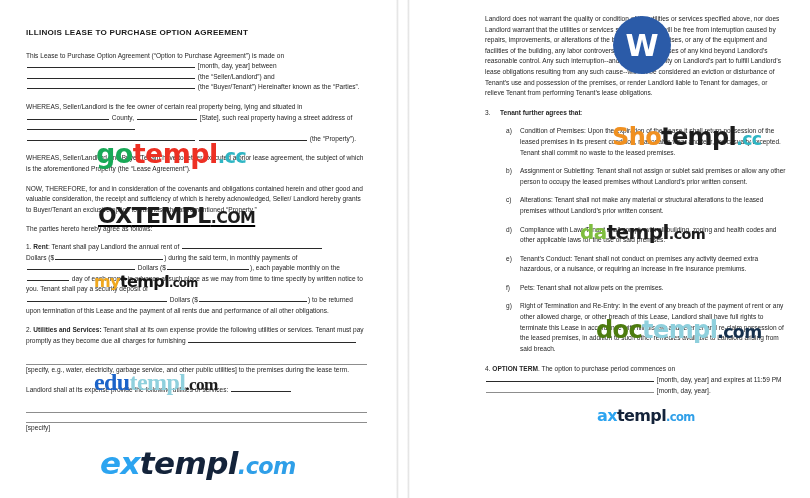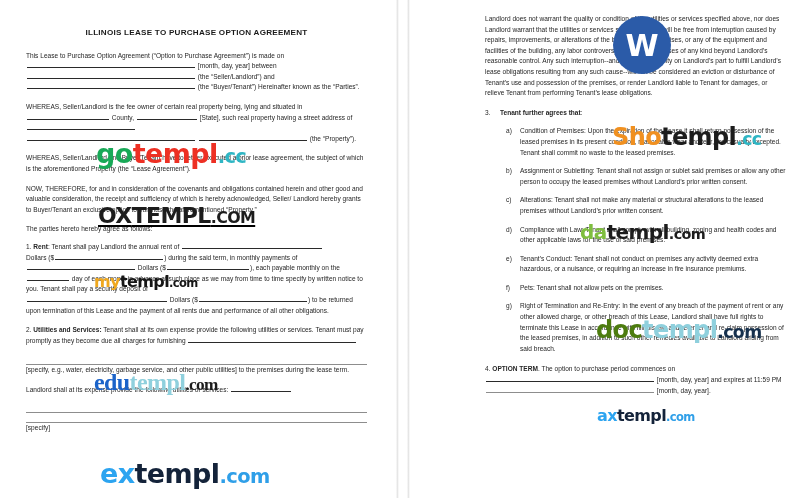--- a/index.html
+++ b/index.html
@@ -48,21 +48,21 @@
   }
   .gutter .edge.e1 { left: 3px; }
   .gutter .edge.e2 { left: 14px; }
   .page-right {
     width: 393px;
     height: 498px;
     padding: 14px 22px 0 68px;
   }
 
   .doc-title {
-    text-align: center;
+    text-align: left;
     font-size: 8.1px;
     font-weight: bold;
     letter-spacing: 0.25px;
     color: #1a1a1a;
     margin: 0 0 13px 0;
     line-height: 1.2;
   }
 
   p.para {
     font-size: 6.55px;
@@ -306,18 +306,18 @@
 
 <div class="badges">
   <div class="badge badge-word">W</div>
 </div>
 
 <div id="wm-layer">
     <div class="wm" style="left: 96px; top: 140px; font-size: 27px;"><span class="p1" style="color: rgb(24, 169, 87);">go</span><span class="p2" style="color: rgb(237, 48, 36);">templ</span><span class="p3" style="color: rgb(47, 182, 196);">.cc</span></div>
     <div class="wm" style="left: 98px; top: 205px; font-size: 22px; text-decoration: underline;"><span class="p1" style="color: rgb(28, 28, 28);">OX</span><span class="p2" style="color: rgb(28, 28, 28);">TEMPL</span><span class="p3" style="color: rgb(28, 28, 28);">.COM</span></div>
     <div class="wm" style="left: 94px; top: 274px; font-size: 16px;"><span class="p1" style="color: rgb(240, 168, 30);">my</span><span class="p2" style="color: rgb(22, 22, 22);">templ</span><span class="p3" style="color: rgb(22, 22, 22);">.com</span></div>
     <div class="wm" style="left: 94px; top: 370px; font-size: 24px; font-family: Liberation Serif, serif;"><span class="p1" style="color: rgb(27, 99, 201);">edu</span><span class="p2" style="color: rgb(143, 208, 221);">templ</span><span class="p3" style="color: rgb(28, 28, 28);">.com</span></div>
-    <div class="wm" style="left: 100px; top: 460px; font-size: 27px;"><span class="p1" style="color: rgb(44, 164, 240);">ex</span><span class="p2" style="color: rgb(20, 35, 58);">templ</span><span class="p3" style="color: rgb(47, 159, 232);">.com</span></div>
+    <div class="wm" style="left: 100px; top: 448px; font-size: 31px; font-style: italic;"><span class="p1" style="color: rgb(44, 164, 240);">ex</span><span class="p2" style="color: rgb(20, 35, 58);">templ</span><span class="p3" style="color: rgb(47, 159, 232);">.com</span></div>
     <div class="wm" style="left: 590px; top: 125px; font-size: 24px; margin-left: 22px;"><span class="p1" style="color: rgb(240, 144, 32);">Sho</span><span class="p2" style="color: rgb(28, 28, 28);">templ</span><span class="p3" style="color: rgb(47, 182, 196);">.cc</span></div>
     <div class="wm" style="left: 580px; top: 222px; font-size: 20px;"><span class="p1" style="color: rgb(127, 190, 63);">da</span><span class="p2" style="color: rgb(28, 28, 28);">templ</span><span class="p3" style="color: rgb(28, 28, 28);">.com</span></div>
     <div class="wm" style="left: 596px; top: 318px; font-size: 24px;"><span class="p1" style="color: #4d7c0f;">doc</span><span class="p2" style="color: rgb(143, 208, 221);">templ</span><span class="p3" style="color: rgb(22, 48, 77);">.com</span></div>
     <div class="wm" style="left: 597px; top: 408px; font-size: 16px;"><span class="p1" style="color: rgb(44, 164, 240);">ax</span><span class="p2" style="color: rgb(20, 35, 58);">templ</span><span class="p3" style="color: rgb(47, 159, 232);">.com</span></div>
   </div>
 
 </body></html>

